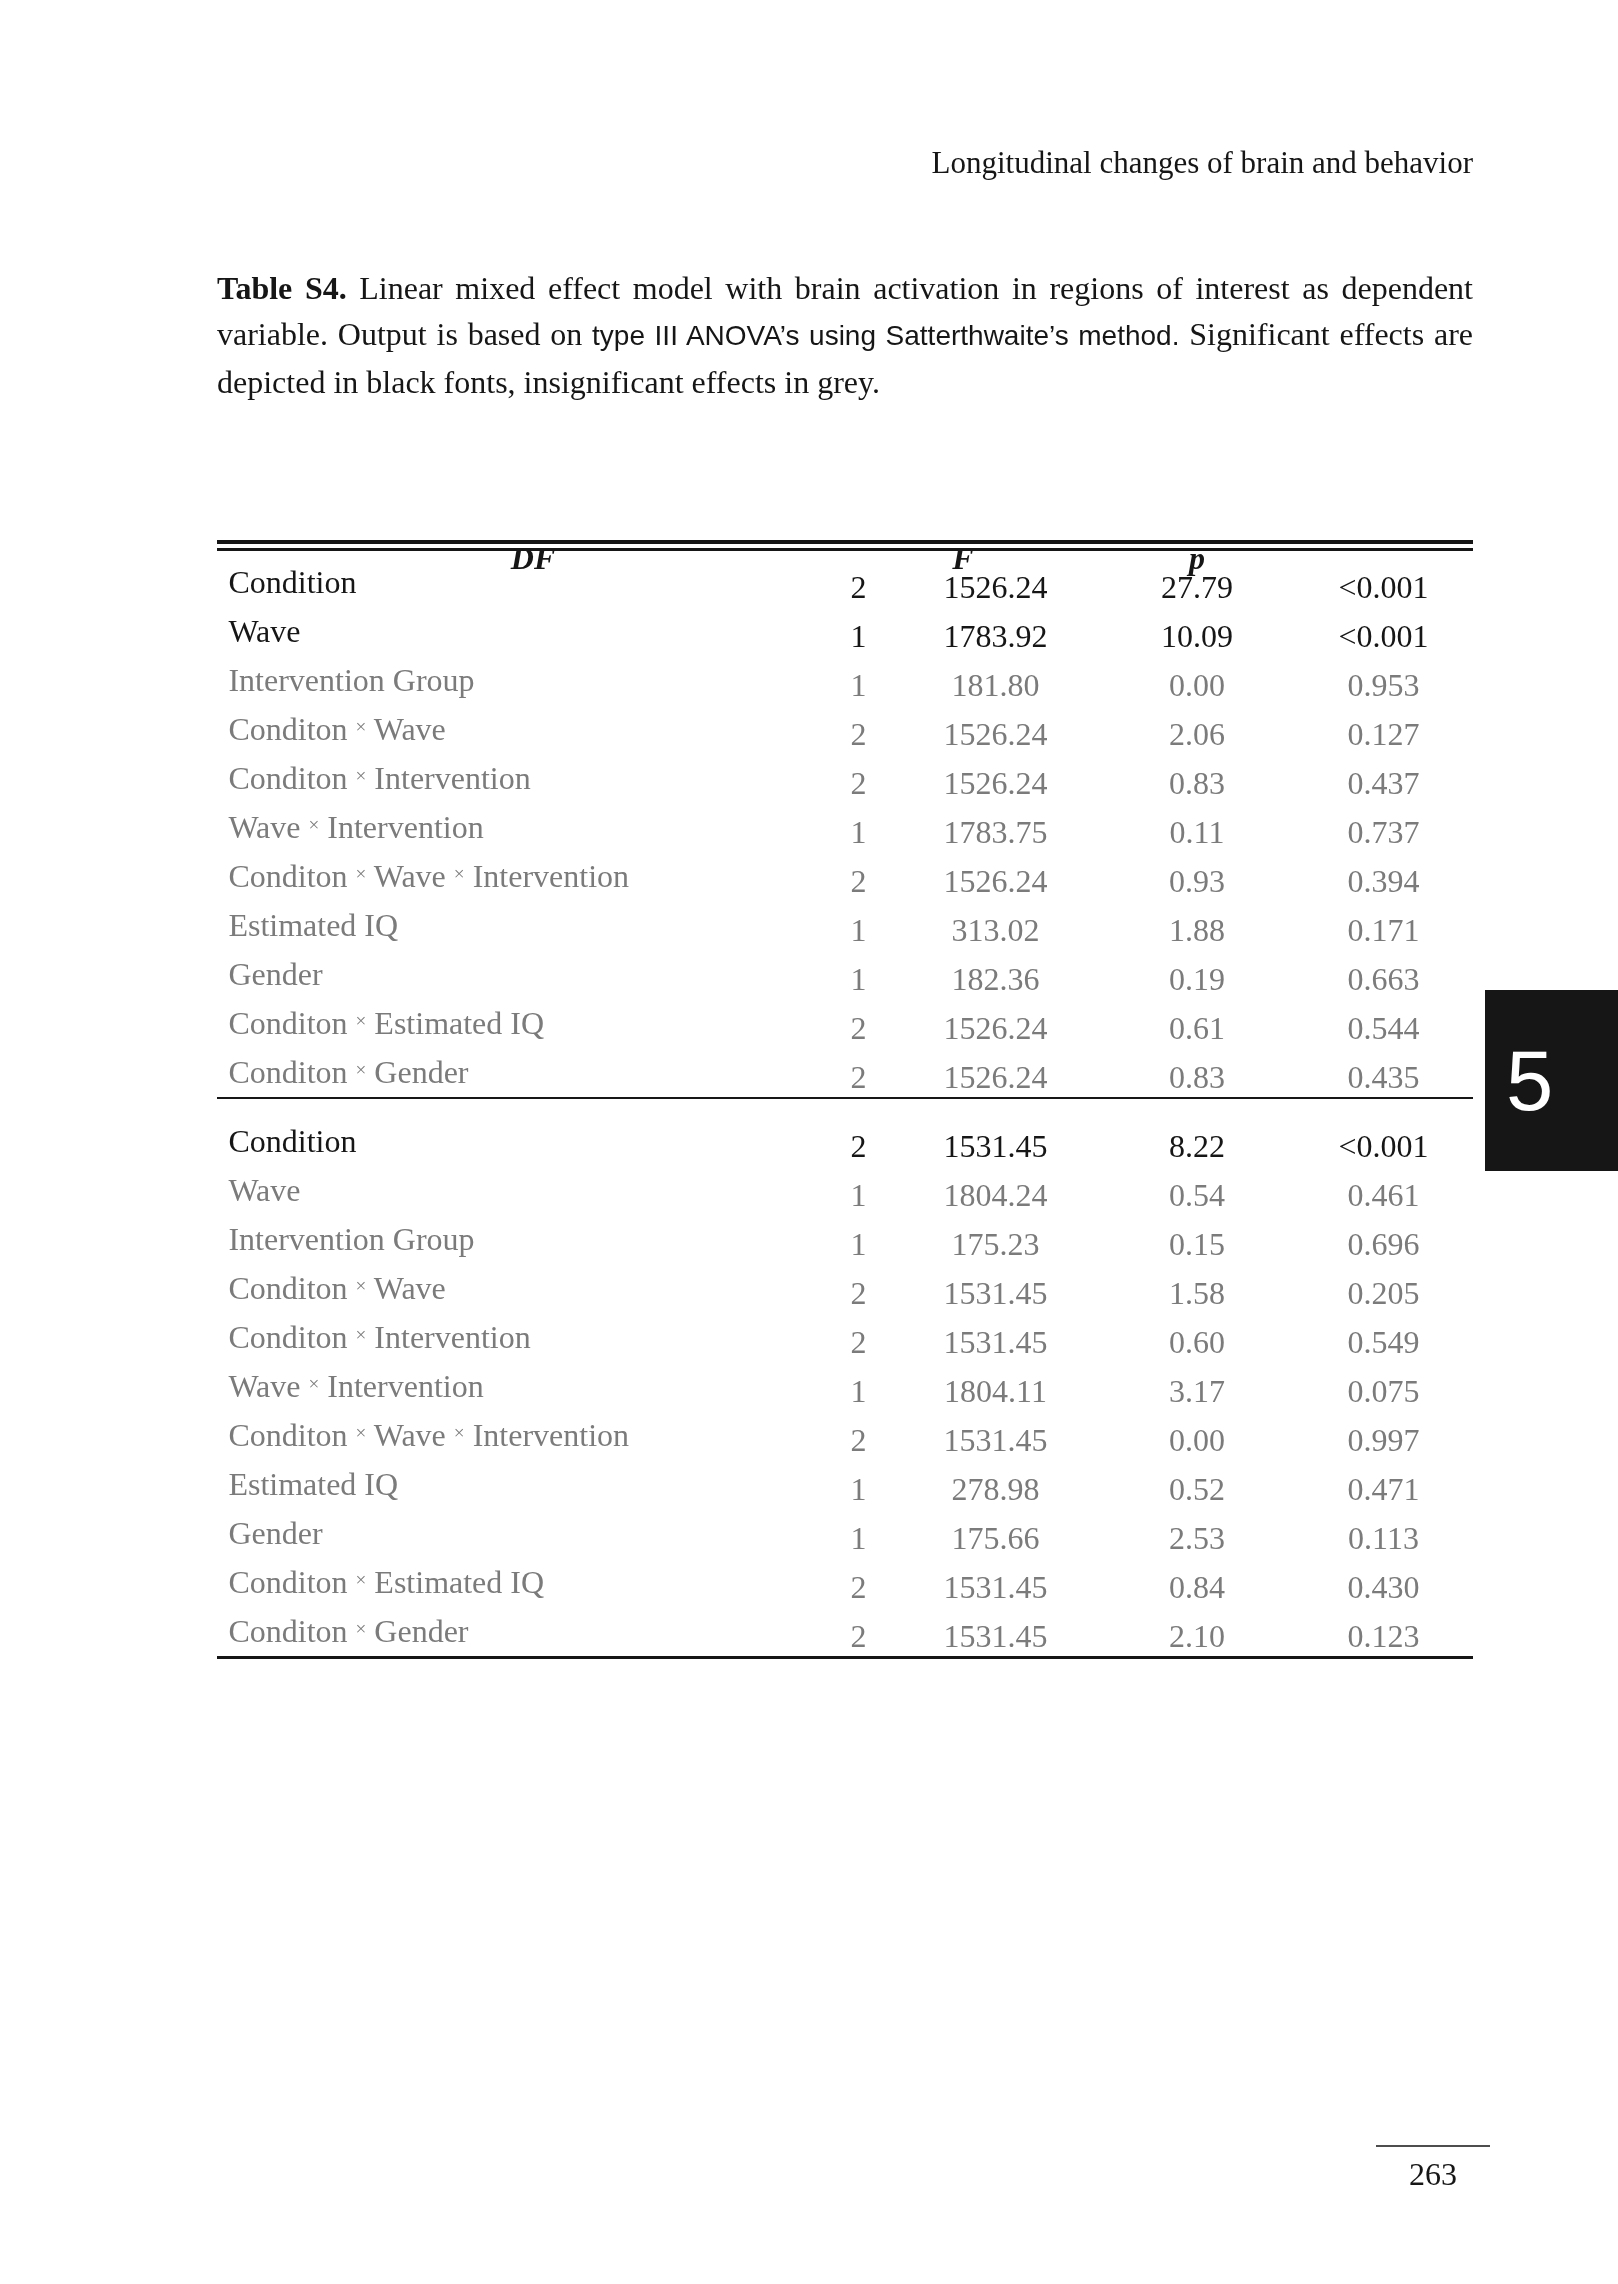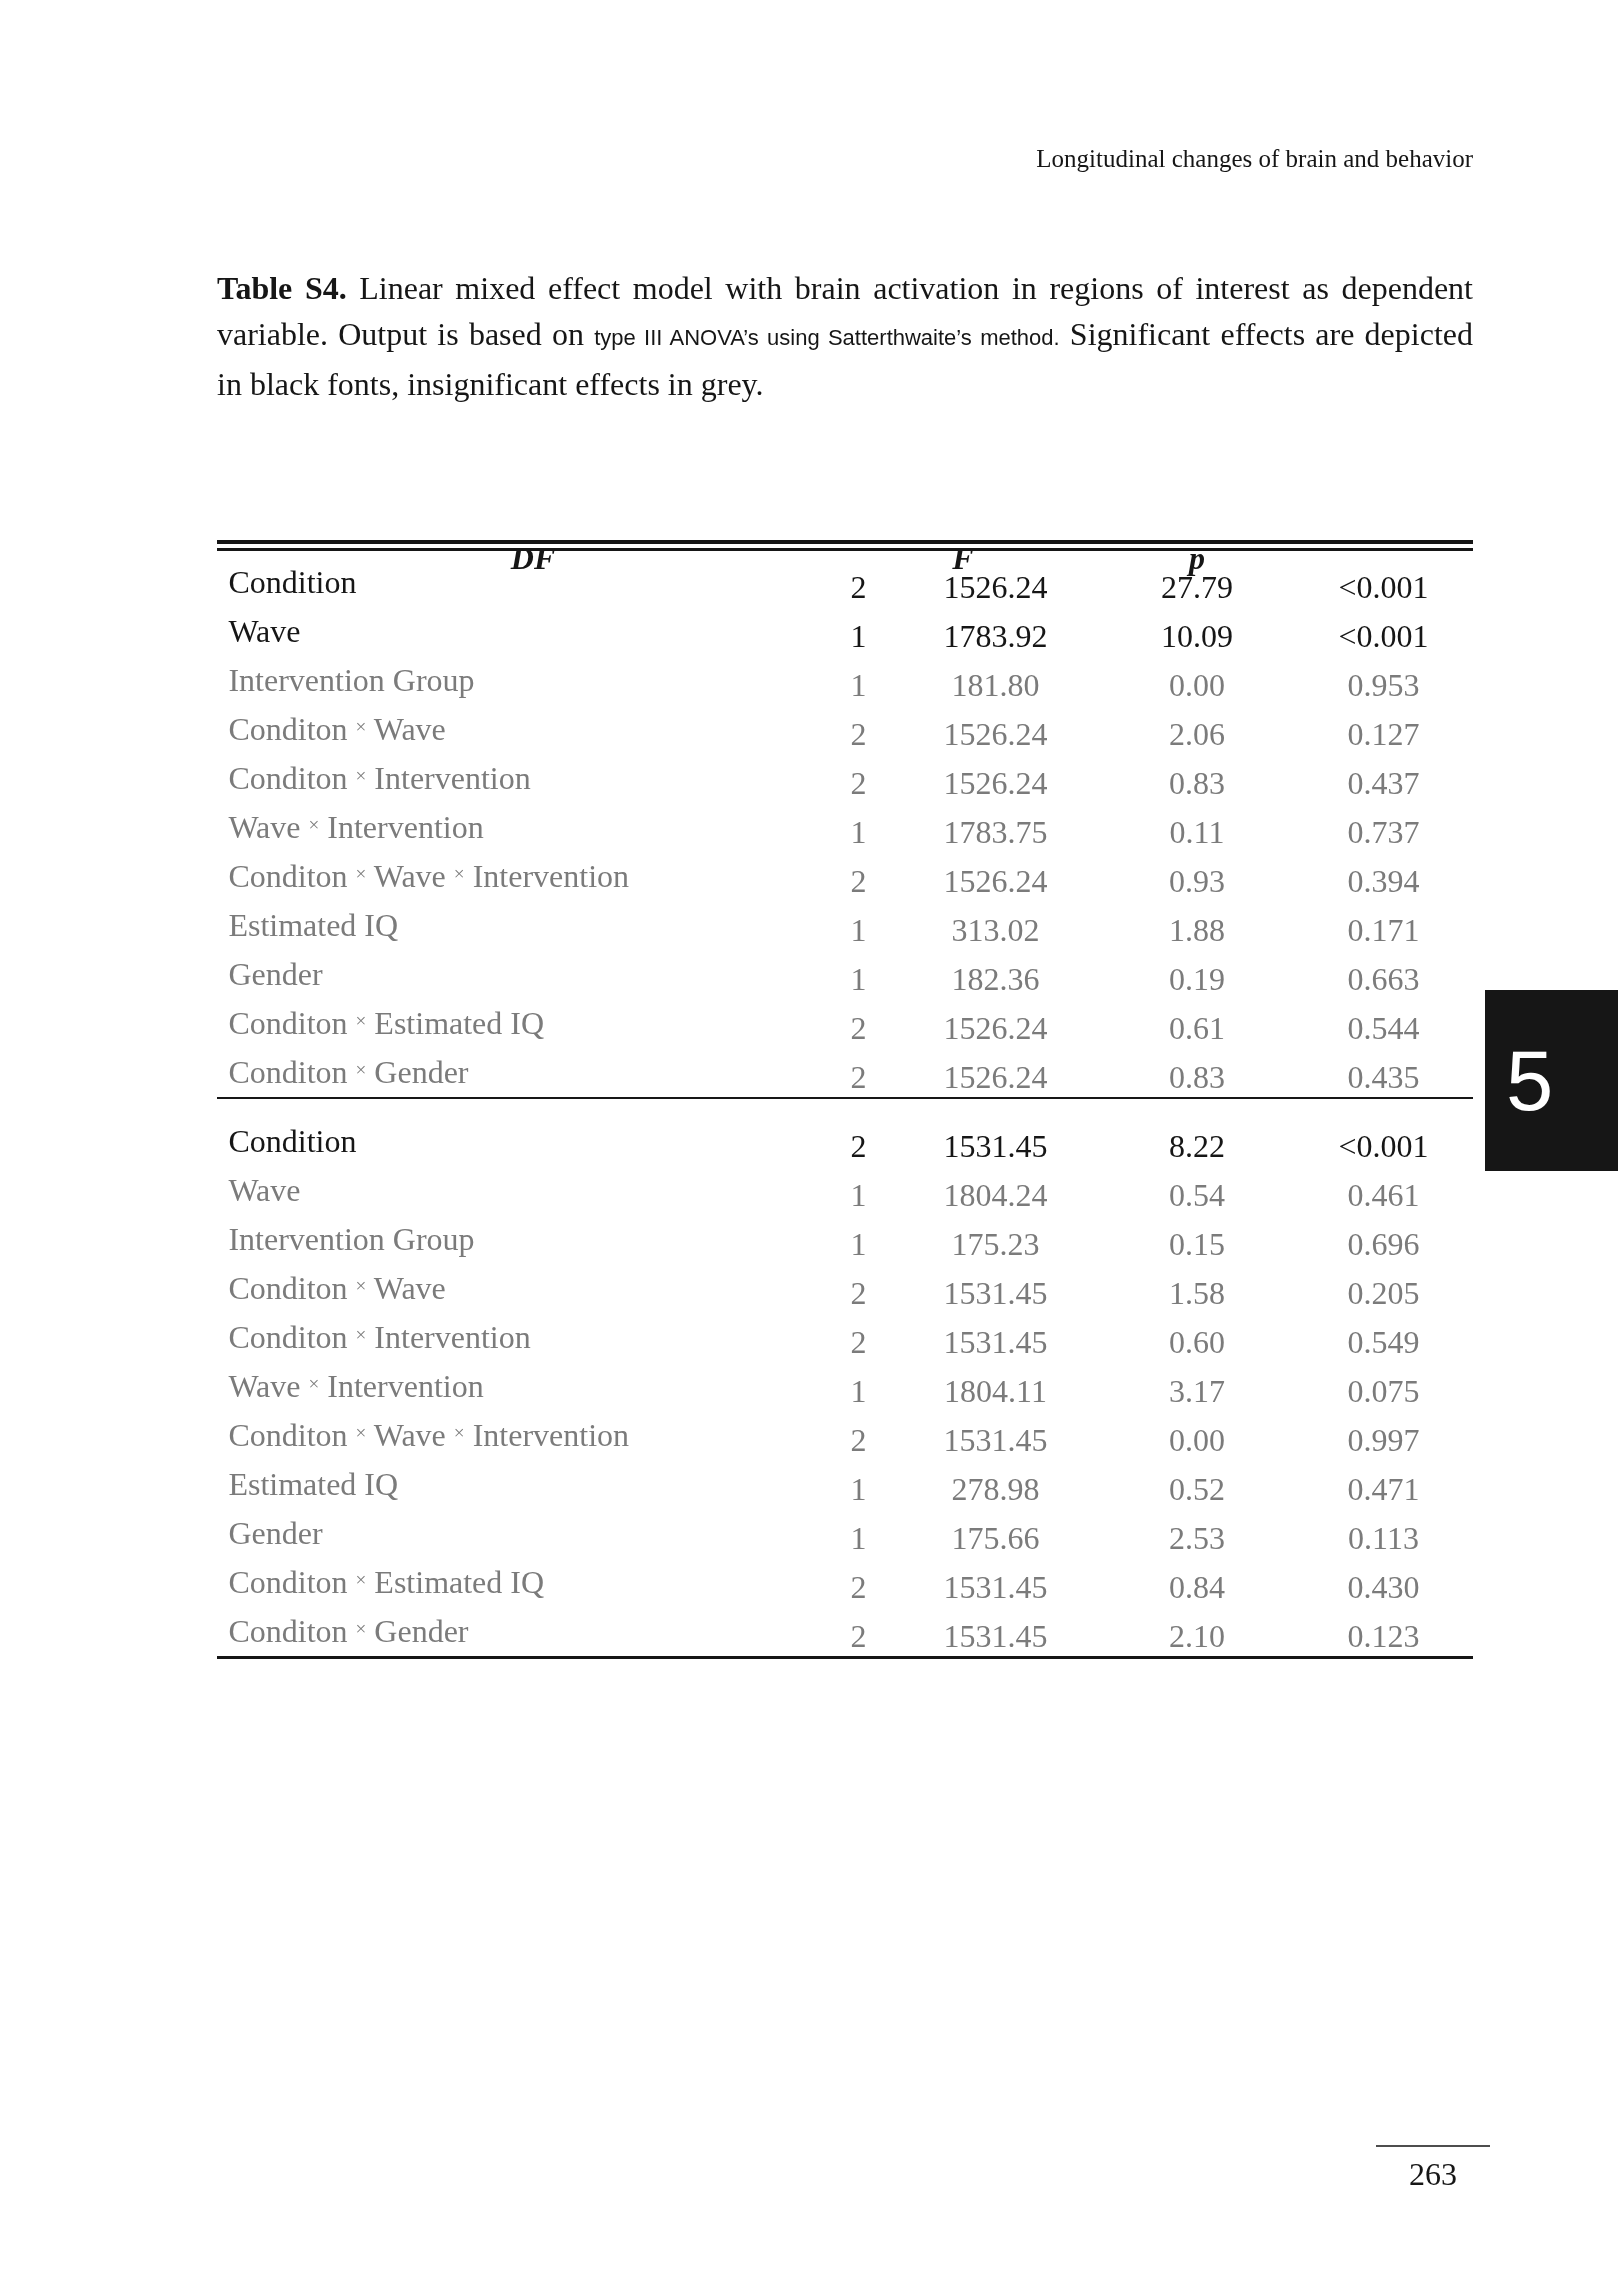--- a/index.html
+++ b/index.html
@@ -12,32 +12,32 @@
     position: relative;
     width: 1619px; height: 2284px;
     background: #ffffff;
     color: var(--ink, #161616);
     overflow: hidden;
   }
 
   
   .running-head {
     position: absolute; top: 145px; left: 217px; width: 1256px;
-    text-align: right; font-size: 25px; color: var(--ink, #161616);
+    text-align: right; font-size: 31px; color: var(--ink, #161616);
   }
 
   
   .caption {
     position: absolute; top: 265px; left: 217px; width: 1256px;
     font-size: 32px; line-height: 46px; text-align: justify; margin: 0;
   }
   .caption .bold { font-weight: bold; }
   .caption .sans {
     font-family: "Liberation Sans", "DejaVu Sans", sans-serif;
-    font-size: 22px;
+    font-size: 28px;
   }
 
   
   .lme-table { position: absolute; top: 491px; left: 217px; width: 1256px; }
 
   .thead {
     display: grid; grid-template-columns: 609px 274px 194px 179px;
     height: 49px; align-items: end;
   }
   .th-title { font-size: 33px; font-weight: bold; padding-left: 11.4px; }

